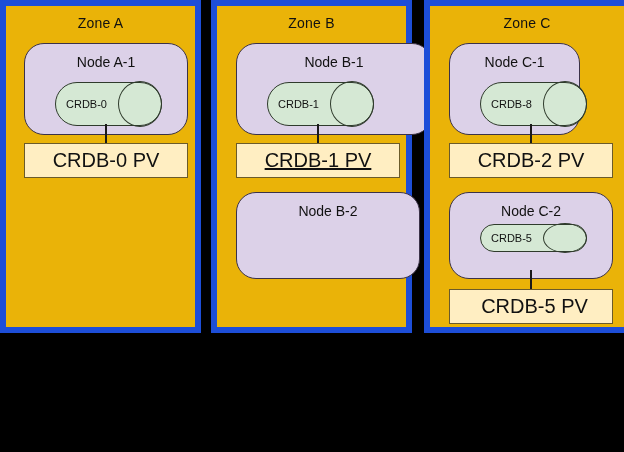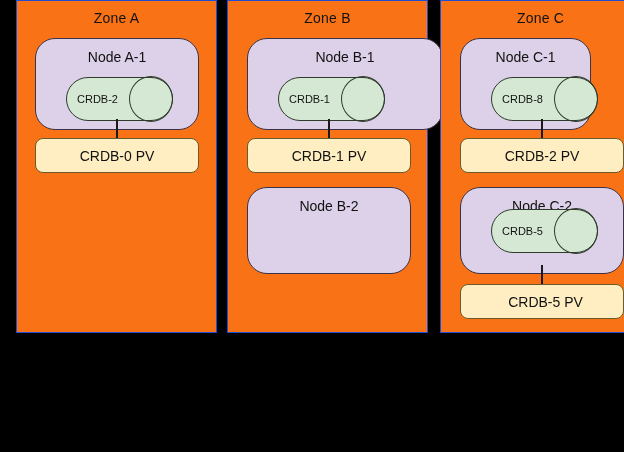--- a/index.html
+++ b/index.html
@@ -14,24 +14,23 @@
     background: #000000;
     overflow: hidden;
     font-family: "Liberation Sans", sans-serif;
   }
 
   
   .zone {
     position: absolute;
     top: 0;
     height: 333px;
-    background: #f97316;
-    border: 1px solid #1d4ed8;
+    background: #eab308;
+    border: 6px solid #1d4ed8;
     box-sizing: border-box;
-    margin-left: 16px;
   }
   .zone-title {
     position: absolute;
     top: 9px;
     left: 0;
     right: 0;
     text-align: center;
     font-size: 14px;
     color: #111111;
     letter-spacing: .2px;
@@ -91,26 +90,26 @@
     justify-content: center;
     font-size: 11px;
     color: #111111;
   }
 
   
   .pv {
     position: absolute;
     background: #ffeec2;
     border: 1px solid #6b5b2a;
-    border-radius: 8px;
+    border-radius: 0;
     box-sizing: border-box;
     display: flex;
     align-items: center;
     justify-content: center;
-    font-size: 14px;
+    font-size: 20px;
     color: #111111;
   }
 
   
   .connector {
     position: absolute;
     width: 2px;
     background: #1a1a1a;
   }
 </style>
@@ -120,21 +119,21 @@
 <div id="canvas">
 
   <div class="zone" style="left:0px; width:201px;">
     <div class="zone-title">Zone A</div>
 
     <div class="node" style="left:18px; top:37px; width:164px; height:92px;">
       <div class="node-title">Node A-1</div>
       <div class="cyl" style="left:30px; top:38px; width:107px; height:44px;">
         <div class="body"></div>
         <div class="seam"></div>
-        <div class="label">CRDB-2</div>
+        <div class="label">CRDB-0</div>
       </div>
     </div>
 
     <div class="connector" style="left:99px; top:118px; height:22px;"></div>
 
     <div class="pv" style="left:18px; top:137px; width:164px; height:35px;">CRDB-0 PV</div>
   </div>
 
   <div class="zone" style="left:211px; width:201px;padding-left:6px;">
     <div class="zone-title">Zone B</div>
@@ -143,23 +142,23 @@
       <div class="node-title">Node B-1</div>
       <div class="cyl" style="left:30px; top:38px; width:107px; height:44px;">
         <div class="body"></div>
         <div class="seam"></div>
         <div class="label">CRDB-1</div>
       </div>
     </div>
 
     <div class="connector" style="left:100px; top:118px; height:22px;"></div>
 
-    <div class="pv" style="left:19px; top:137px; width:164px; height:35px;">CRDB-1 PV</div>
+    <div class="pv" style="left:19px; top:137px; width:164px; height:35px;text-decoration:underline;">CRDB-1 PV</div>
 
-    <div class="node" style="left:19px; top:186px; width:164px; height:87px;">
+    <div class="node" style="left:19px; top:186px; width:184px; height:87px;">
       <div class="node-title">Node B-2</div>
     </div>
   </div>
 
   <div class="zone" style="left:424px; width:200px; border-right:none;">
     <div class="zone-title">Zone C</div>
 
     <div class="node" style="left:19px; top:37px; width:131px; height:92px;">
       <div class="node-title">Node C-1</div>
       <div class="cyl" style="left:30px; top:38px; width:107px; height:44px;">
@@ -168,21 +167,21 @@
         <div class="label">CRDB-8</div>
       </div>
     </div>
 
     <div class="connector" style="left:100px; top:118px; height:22px;"></div>
 
     <div class="pv" style="left:19px; top:137px; width:164px; height:35px;">CRDB-2 PV</div>
 
     <div class="node" style="left:19px; top:186px; width:164px; height:87px;">
       <div class="node-title">Node C-2</div>
-      <div class="cyl" style="left:30px; top:21px; width:107px; height:44px;">
+      <div class="cyl" style="left:30px; top:31px; width:107px; height:28px;">
         <div class="body"></div>
         <div class="seam"></div>
         <div class="label">CRDB-5</div>
       </div>
     </div>
 
     <div class="connector" style="left:100px; top:264px; height:22px;"></div>
 
     <div class="pv" style="left:19px; top:283px; width:164px; height:35px;padding-left:7px;">CRDB-5 PV</div>
   </div>

